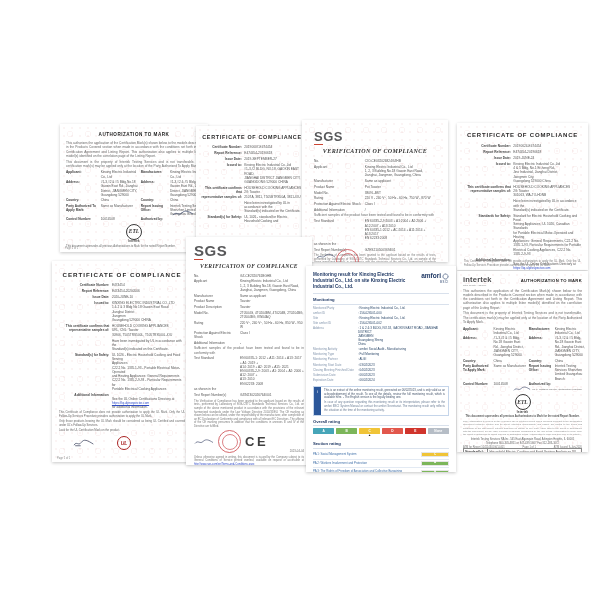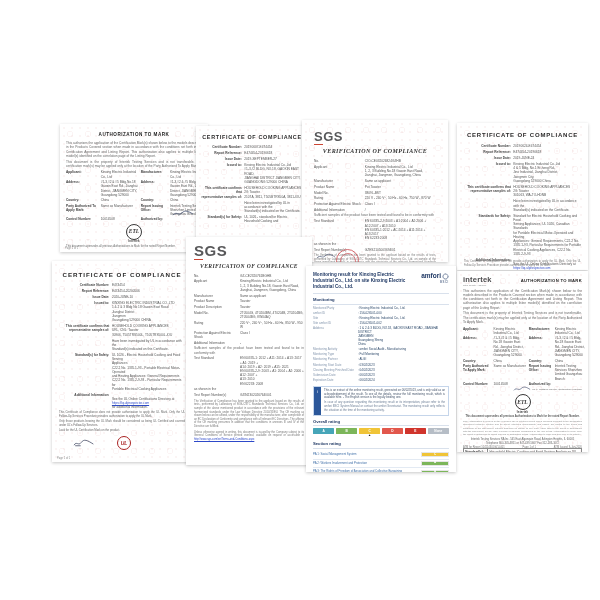--- a/index.html
+++ b/index.html
@@ -555,20 +555,28 @@
           <span class="s-v"></span>
         </div>
 
         <div class="srow">
           <span class="s-l">Test Report Number(s)</span>
           <span class="s-v">GZIN2302026764/001</span>
         </div>
 
     </div>
     <div class="fineprint">The Verification of Compliance has been granted to the applicant based on the results of tests, performed by Laboratory of SGS-CSTC Standards Technical Services Co., Ltd. on sample of the above mentioned product in accordance with the provisions of the relevant harmonized standards under the Low Voltage Directive 2014/35/EU. The CE marking as shown below can be affixed, under the responsibility of the manufacturer, after completion of an EC Declaration of Conformity and compliance with all relevant EC Directives. The affixing of the CE marking presumes in addition that the conditions in annexes III and IV of the Directive are fulfilled.</div>
+    <div class="stamp-row">
+      <svg class="sig" width="20" height="8" viewBox="0 0 40 12">
+          <path d="M2 9 C8 1, 12 11, 18 5 S30 2, 38 7" stroke="#3a4668" fill="none" stroke-width="1.3"></path>
+        </svg>
+      <div class="rstamp"></div>
+      <div class="ce">CE</div>
+      <div class="sdate">2023-04-04</div>
+    </div>
     <div class="fineprint">
       <span>Unless otherwise agreed in writing, this document is issued by the Company subject to its General Conditions of Service printed overleaf, available on request or accessible at</span>
       <span class="lnk">http://www.sgs.com/en/Terms-and-Conditions.aspx</span>
     </div>
 
   </div>
 
   <div class="doc" id="doc8">
     <div class="am-head">
       <div class="am-title">Monitoring result for Kinxing Electric Industrial Co., Ltd. on site Kinxing Electric Industrial Co., Ltd.</div>

